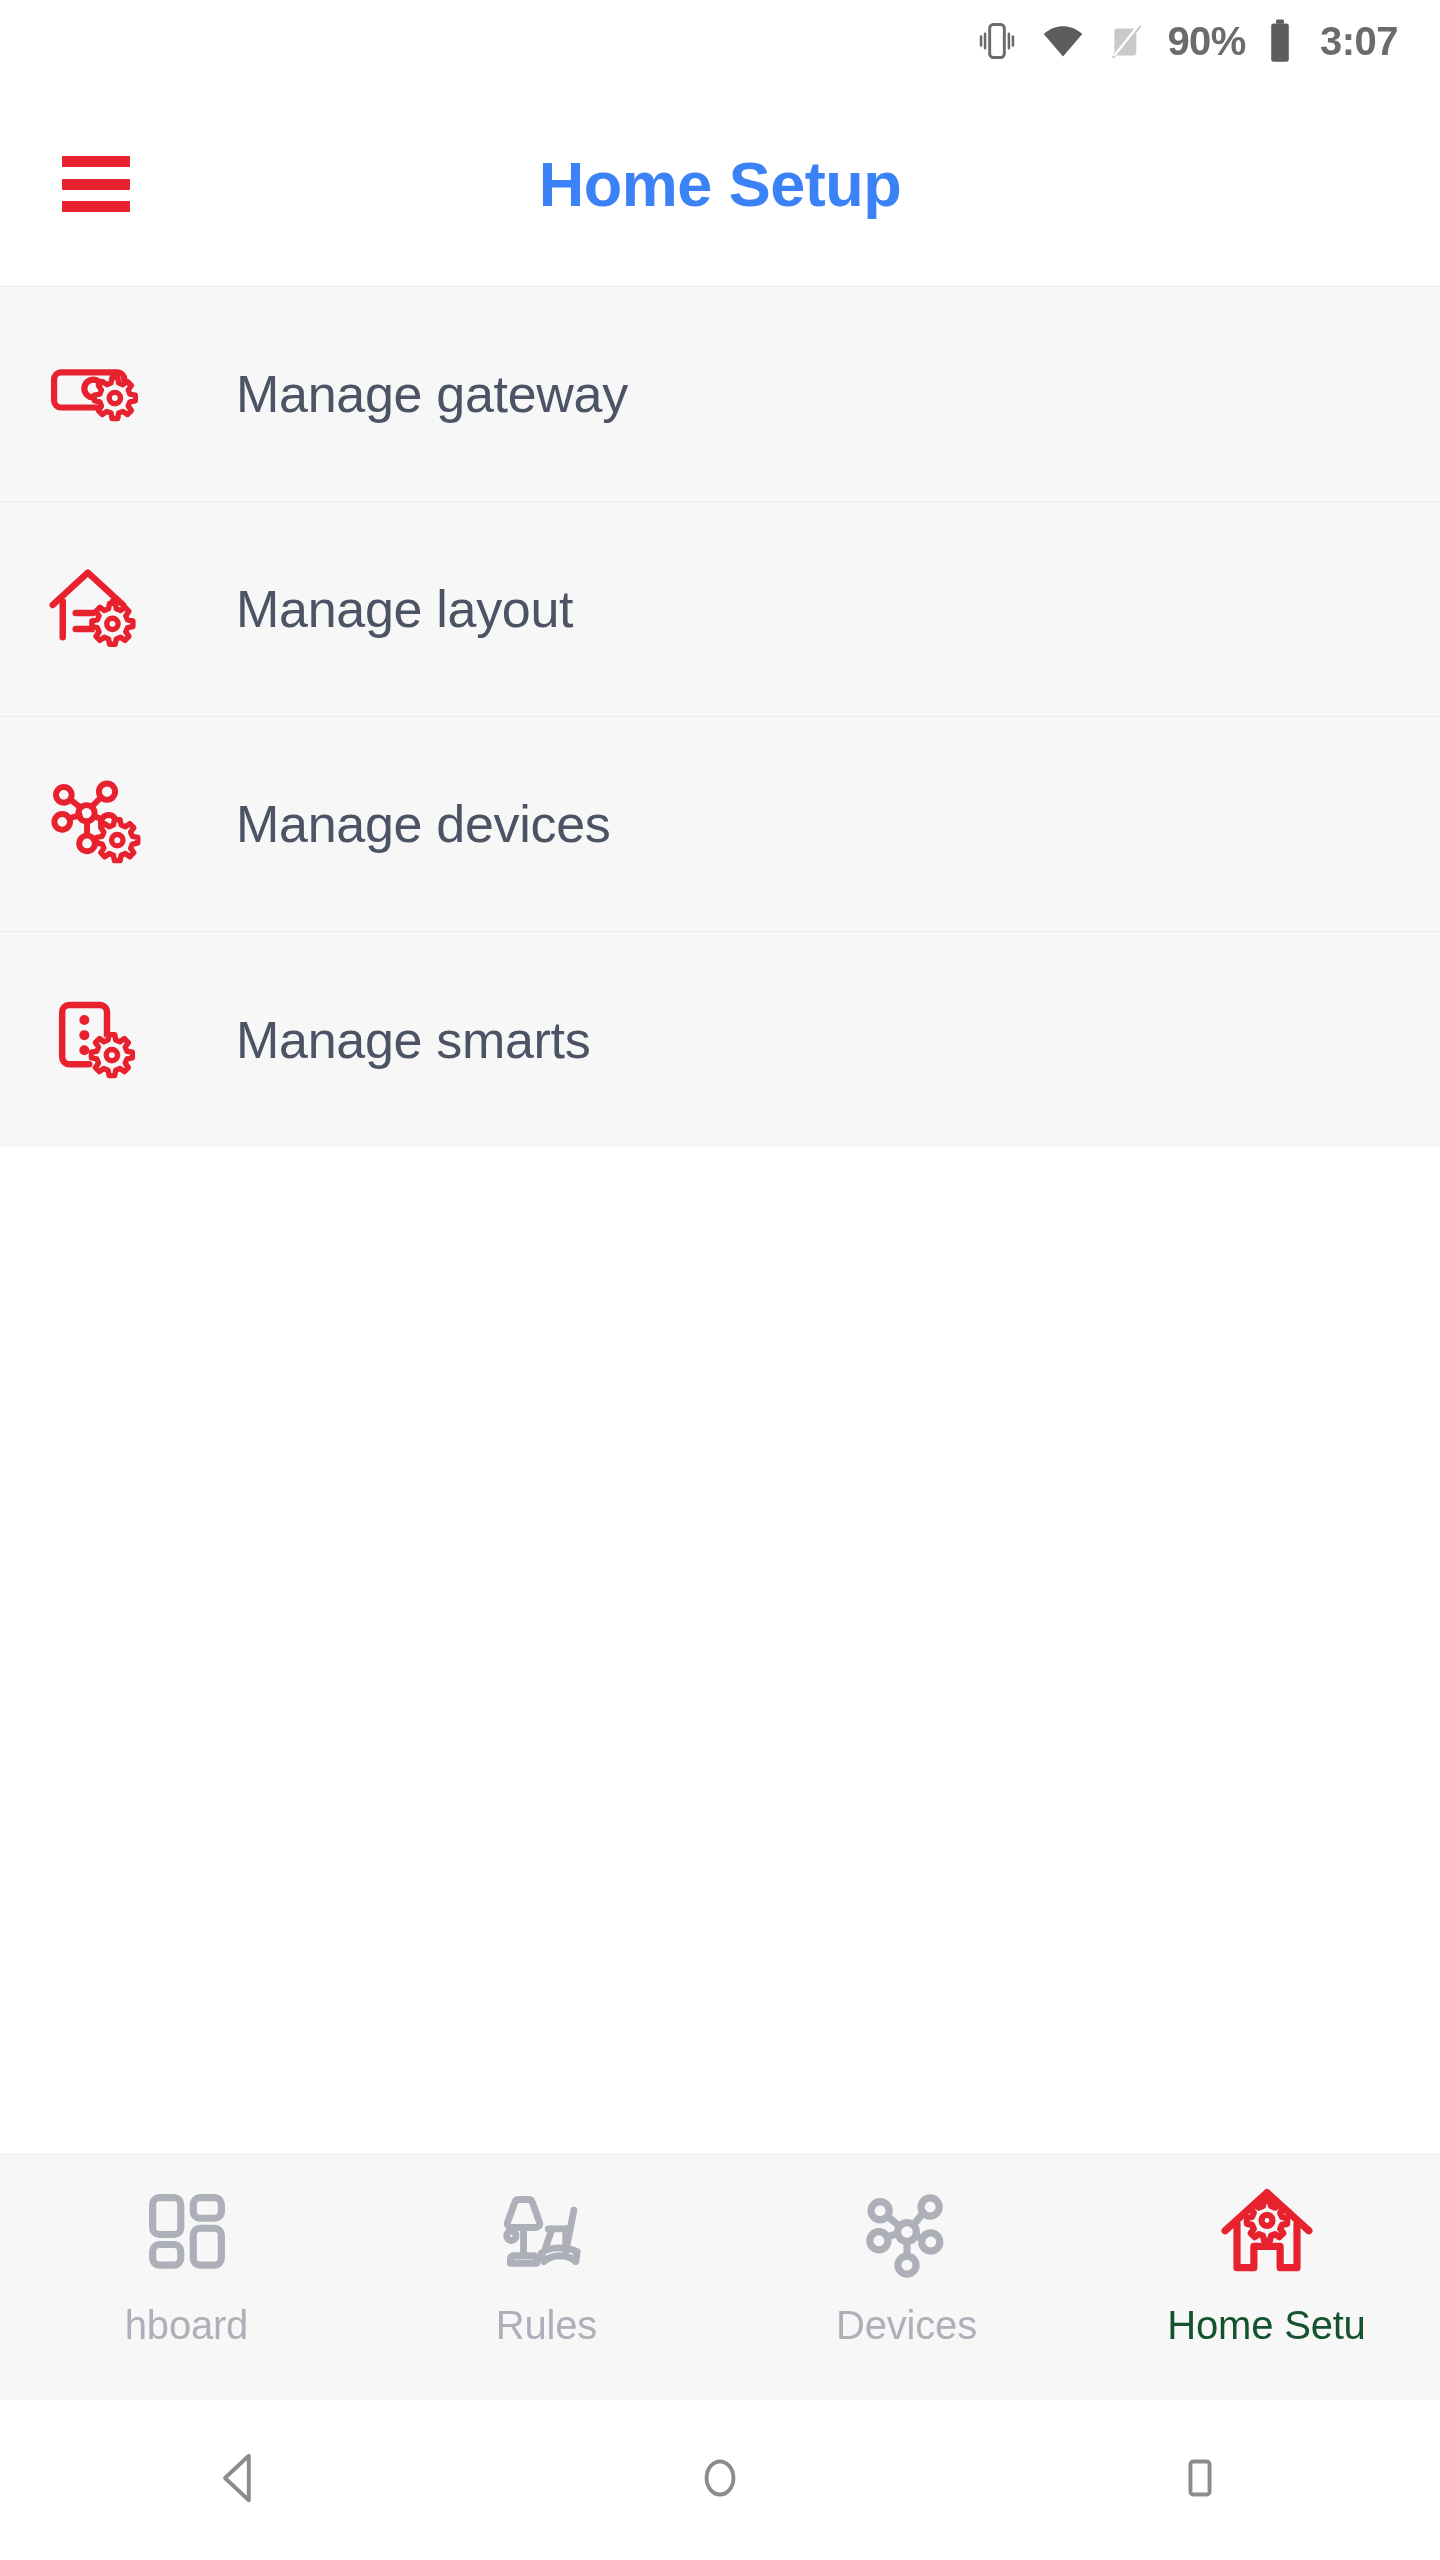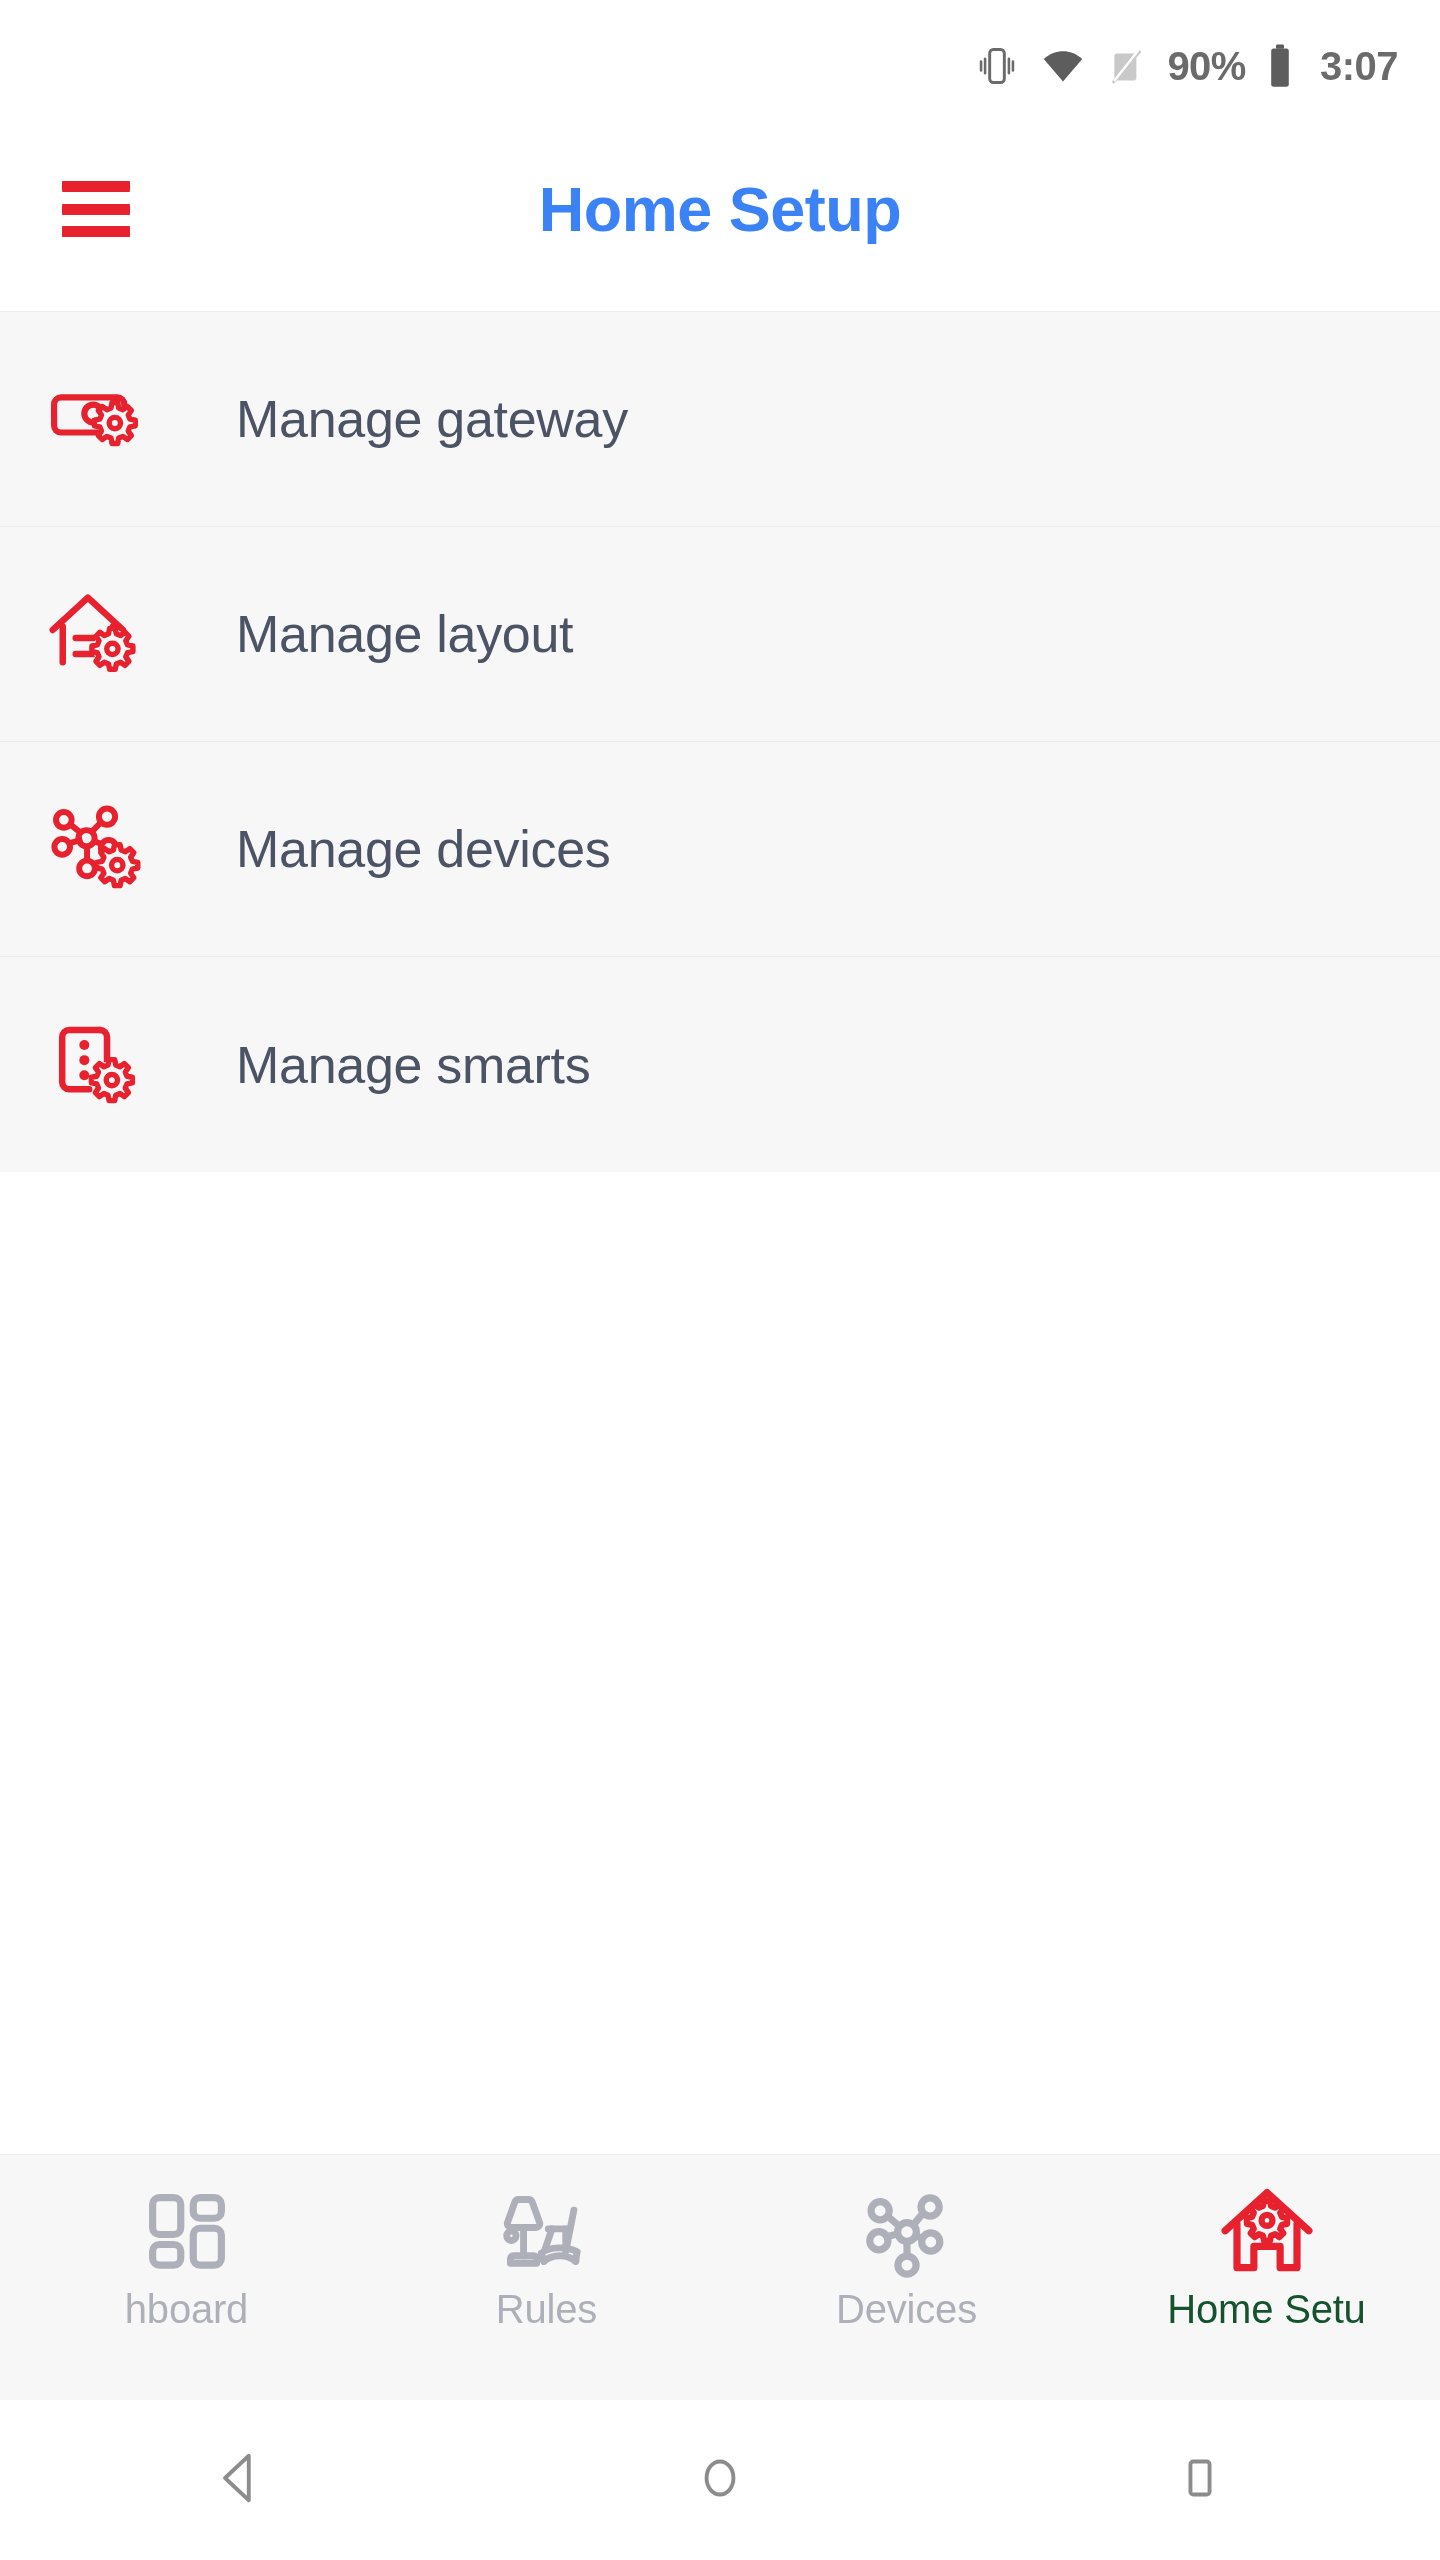--- a/index.html
+++ b/index.html
@@ -17,21 +17,20 @@
   }
 
   
   .statusbar {
     height:82px;
     display:flex; align-items:center; justify-content:flex-end;
     padding-right:42px;
     gap:20px;
     background:#ffffff;
     flex:0 0 auto;
-    margin-top:25px;
   }
   .statusbar .sb-icon { display:flex; align-items:center; }
   .sb-text {
     font-size:40px; font-weight:700; color:#6b6b6b;
     letter-spacing:-0.5px;
     line-height:1;
   }
   .sb-time { margin-left:6px; }
 
   
@@ -96,20 +95,21 @@
     background:#f7f7f8;
     display:flex; align-items:flex-start;
     border-top:1px solid #ececed;
     flex:0 0 auto;
     padding-top:22px;
   }
   .nav-item {
     flex:1 1 0;
     display:flex; flex-direction:column;
     align-items:center; justify-content:flex-start;
+    gap:16px;
     cursor:pointer;
     overflow:hidden;
     min-width:0;
     padding-left:13px;
   }
   .nav-icon {
     width:110px; height:110px;
     display:flex; align-items:center; justify-content:center;
   }
   .nav-label {

